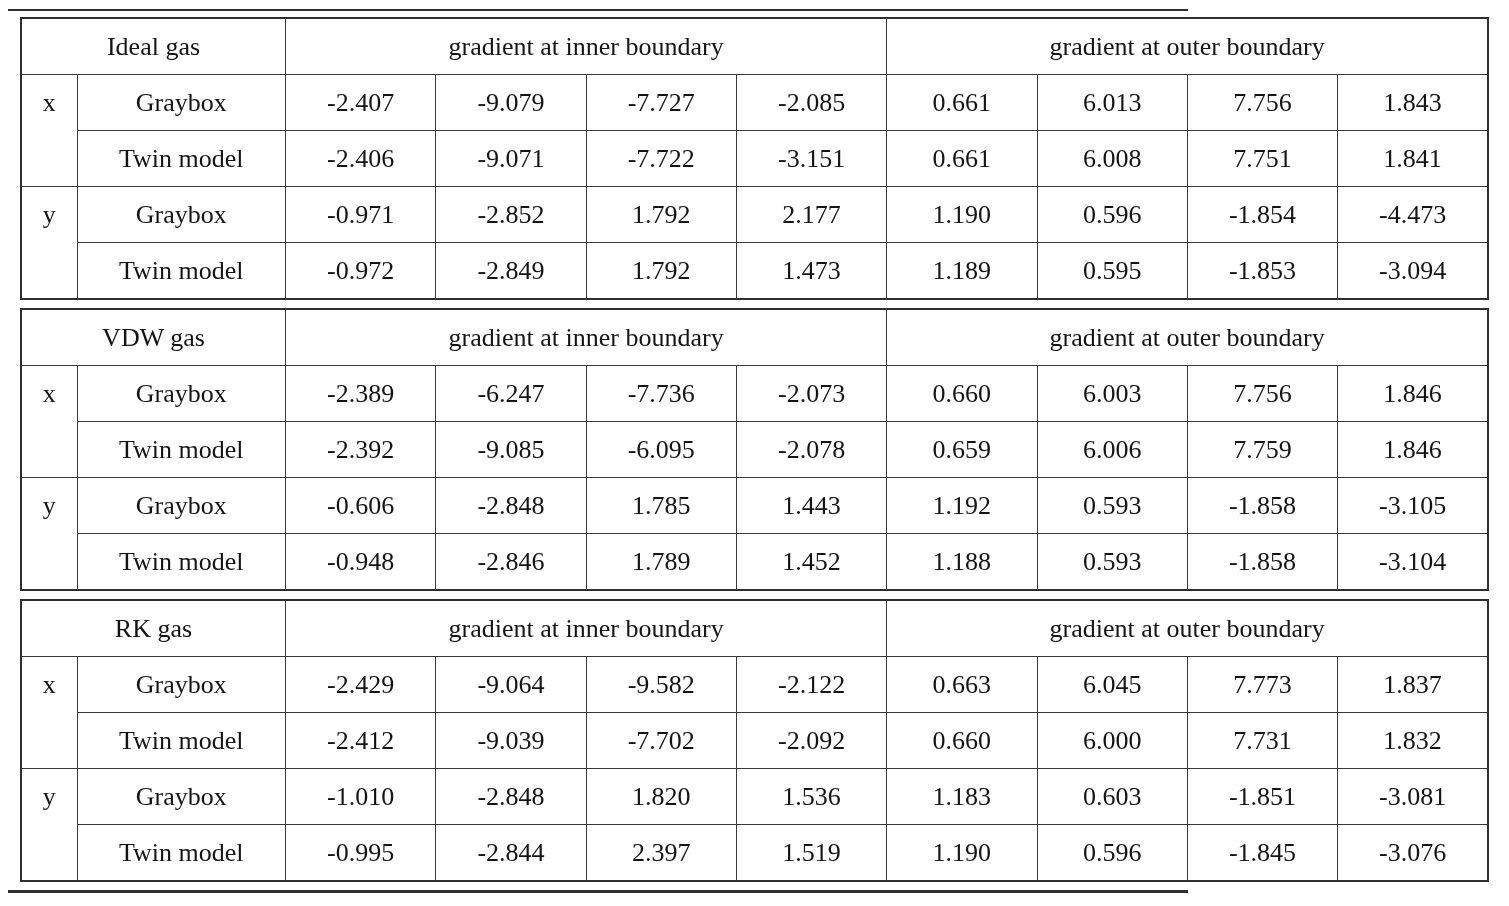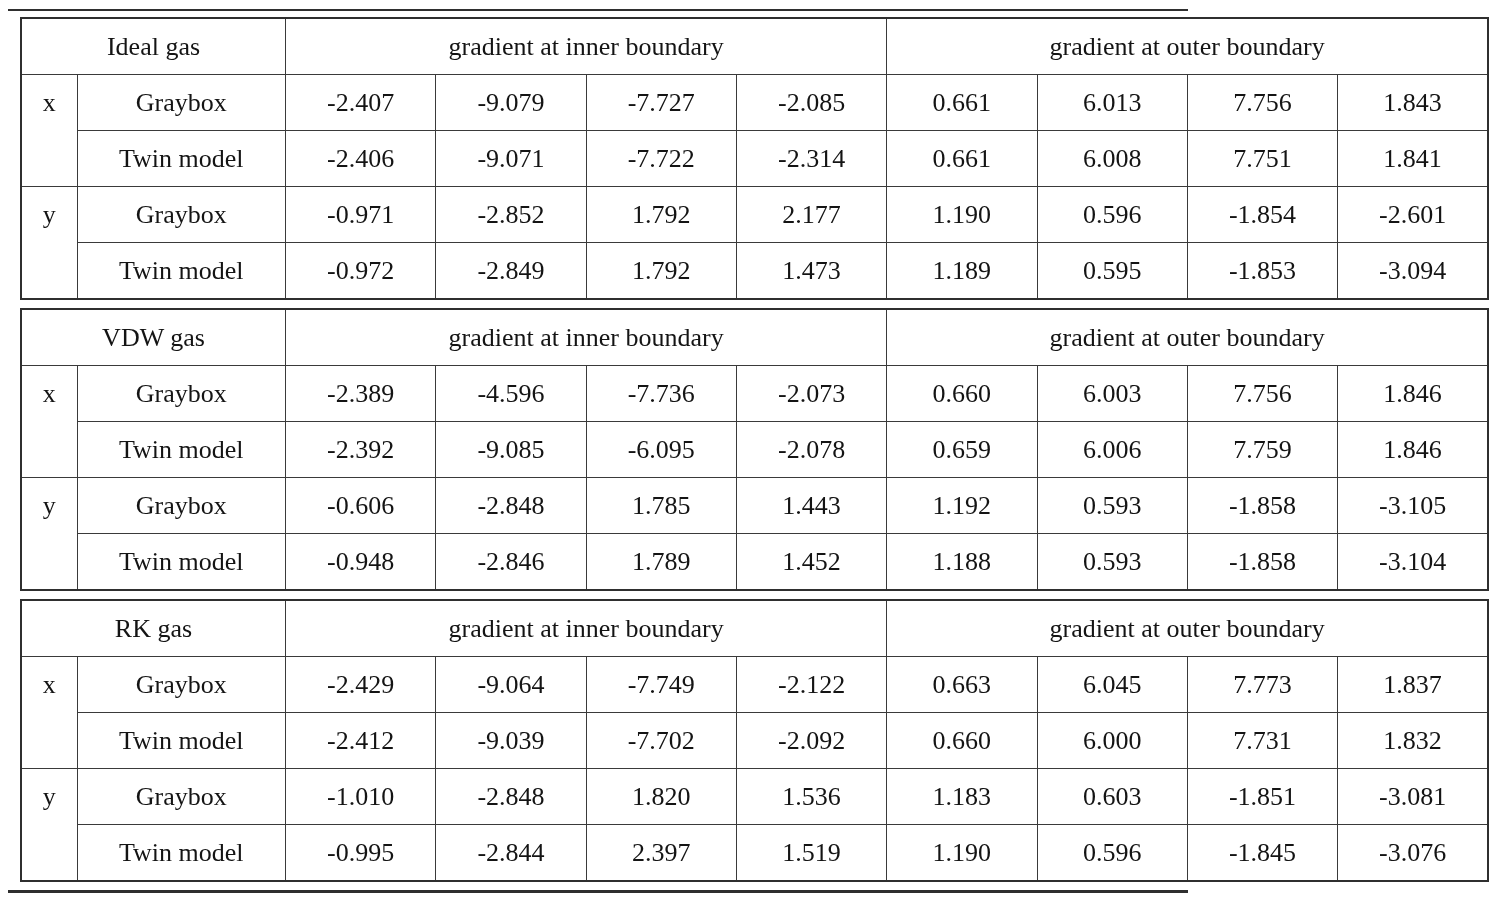--- a/index.html
+++ b/index.html
@@ -79,37 +79,37 @@
       <td>0.661</td>
       <td>6.013</td>
       <td>7.756</td>
       <td>1.843</td>
     </tr>
     <tr>
       <td>Twin model</td>
       <td>-2.406</td>
       <td>-9.071</td>
       <td>-7.722</td>
-      <td>-2.314</td>
+      <td>-3.151</td>
       <td>0.661</td>
       <td>6.008</td>
       <td>7.751</td>
       <td>1.841</td>
     </tr>
     <tr>
       <td rowspan="2" class="axis">y</td>
       <td>Graybox</td>
       <td>-0.971</td>
       <td>-2.852</td>
       <td>1.792</td>
       <td>2.177</td>
       <td>1.190</td>
       <td>0.596</td>
       <td>-1.854</td>
-      <td>-2.601</td>
+      <td>-4.473</td>
     </tr>
     <tr>
       <td>Twin model</td>
       <td>-0.972</td>
       <td>-2.849</td>
       <td>1.792</td>
       <td>1.473</td>
       <td>1.189</td>
       <td>0.595</td>
       <td>-1.853</td>
@@ -134,21 +134,21 @@
     <tbody>
         <tr>
       <td colspan="2">VDW gas</td>
       <td colspan="4">gradient at inner boundary</td>
       <td colspan="4">gradient at outer boundary</td>
     </tr>
     <tr>
       <td rowspan="2" class="axis">x</td>
       <td>Graybox</td>
       <td>-2.389</td>
-      <td>-4.596</td>
+      <td>-6.247</td>
       <td>-7.736</td>
       <td>-2.073</td>
       <td>0.660</td>
       <td>6.003</td>
       <td>7.756</td>
       <td>1.846</td>
     </tr>
     <tr>
       <td>Twin model</td>
       <td>-2.392</td>
@@ -203,21 +203,21 @@
         <tr>
       <td colspan="2">RK gas</td>
       <td colspan="4">gradient at inner boundary</td>
       <td colspan="4">gradient at outer boundary</td>
     </tr>
     <tr>
       <td rowspan="2" class="axis">x</td>
       <td>Graybox</td>
       <td>-2.429</td>
       <td>-9.064</td>
-      <td>-7.749</td>
+      <td>-9.582</td>
       <td>-2.122</td>
       <td>0.663</td>
       <td>6.045</td>
       <td>7.773</td>
       <td>1.837</td>
     </tr>
     <tr>
       <td>Twin model</td>
       <td>-2.412</td>
       <td>-9.039</td>

